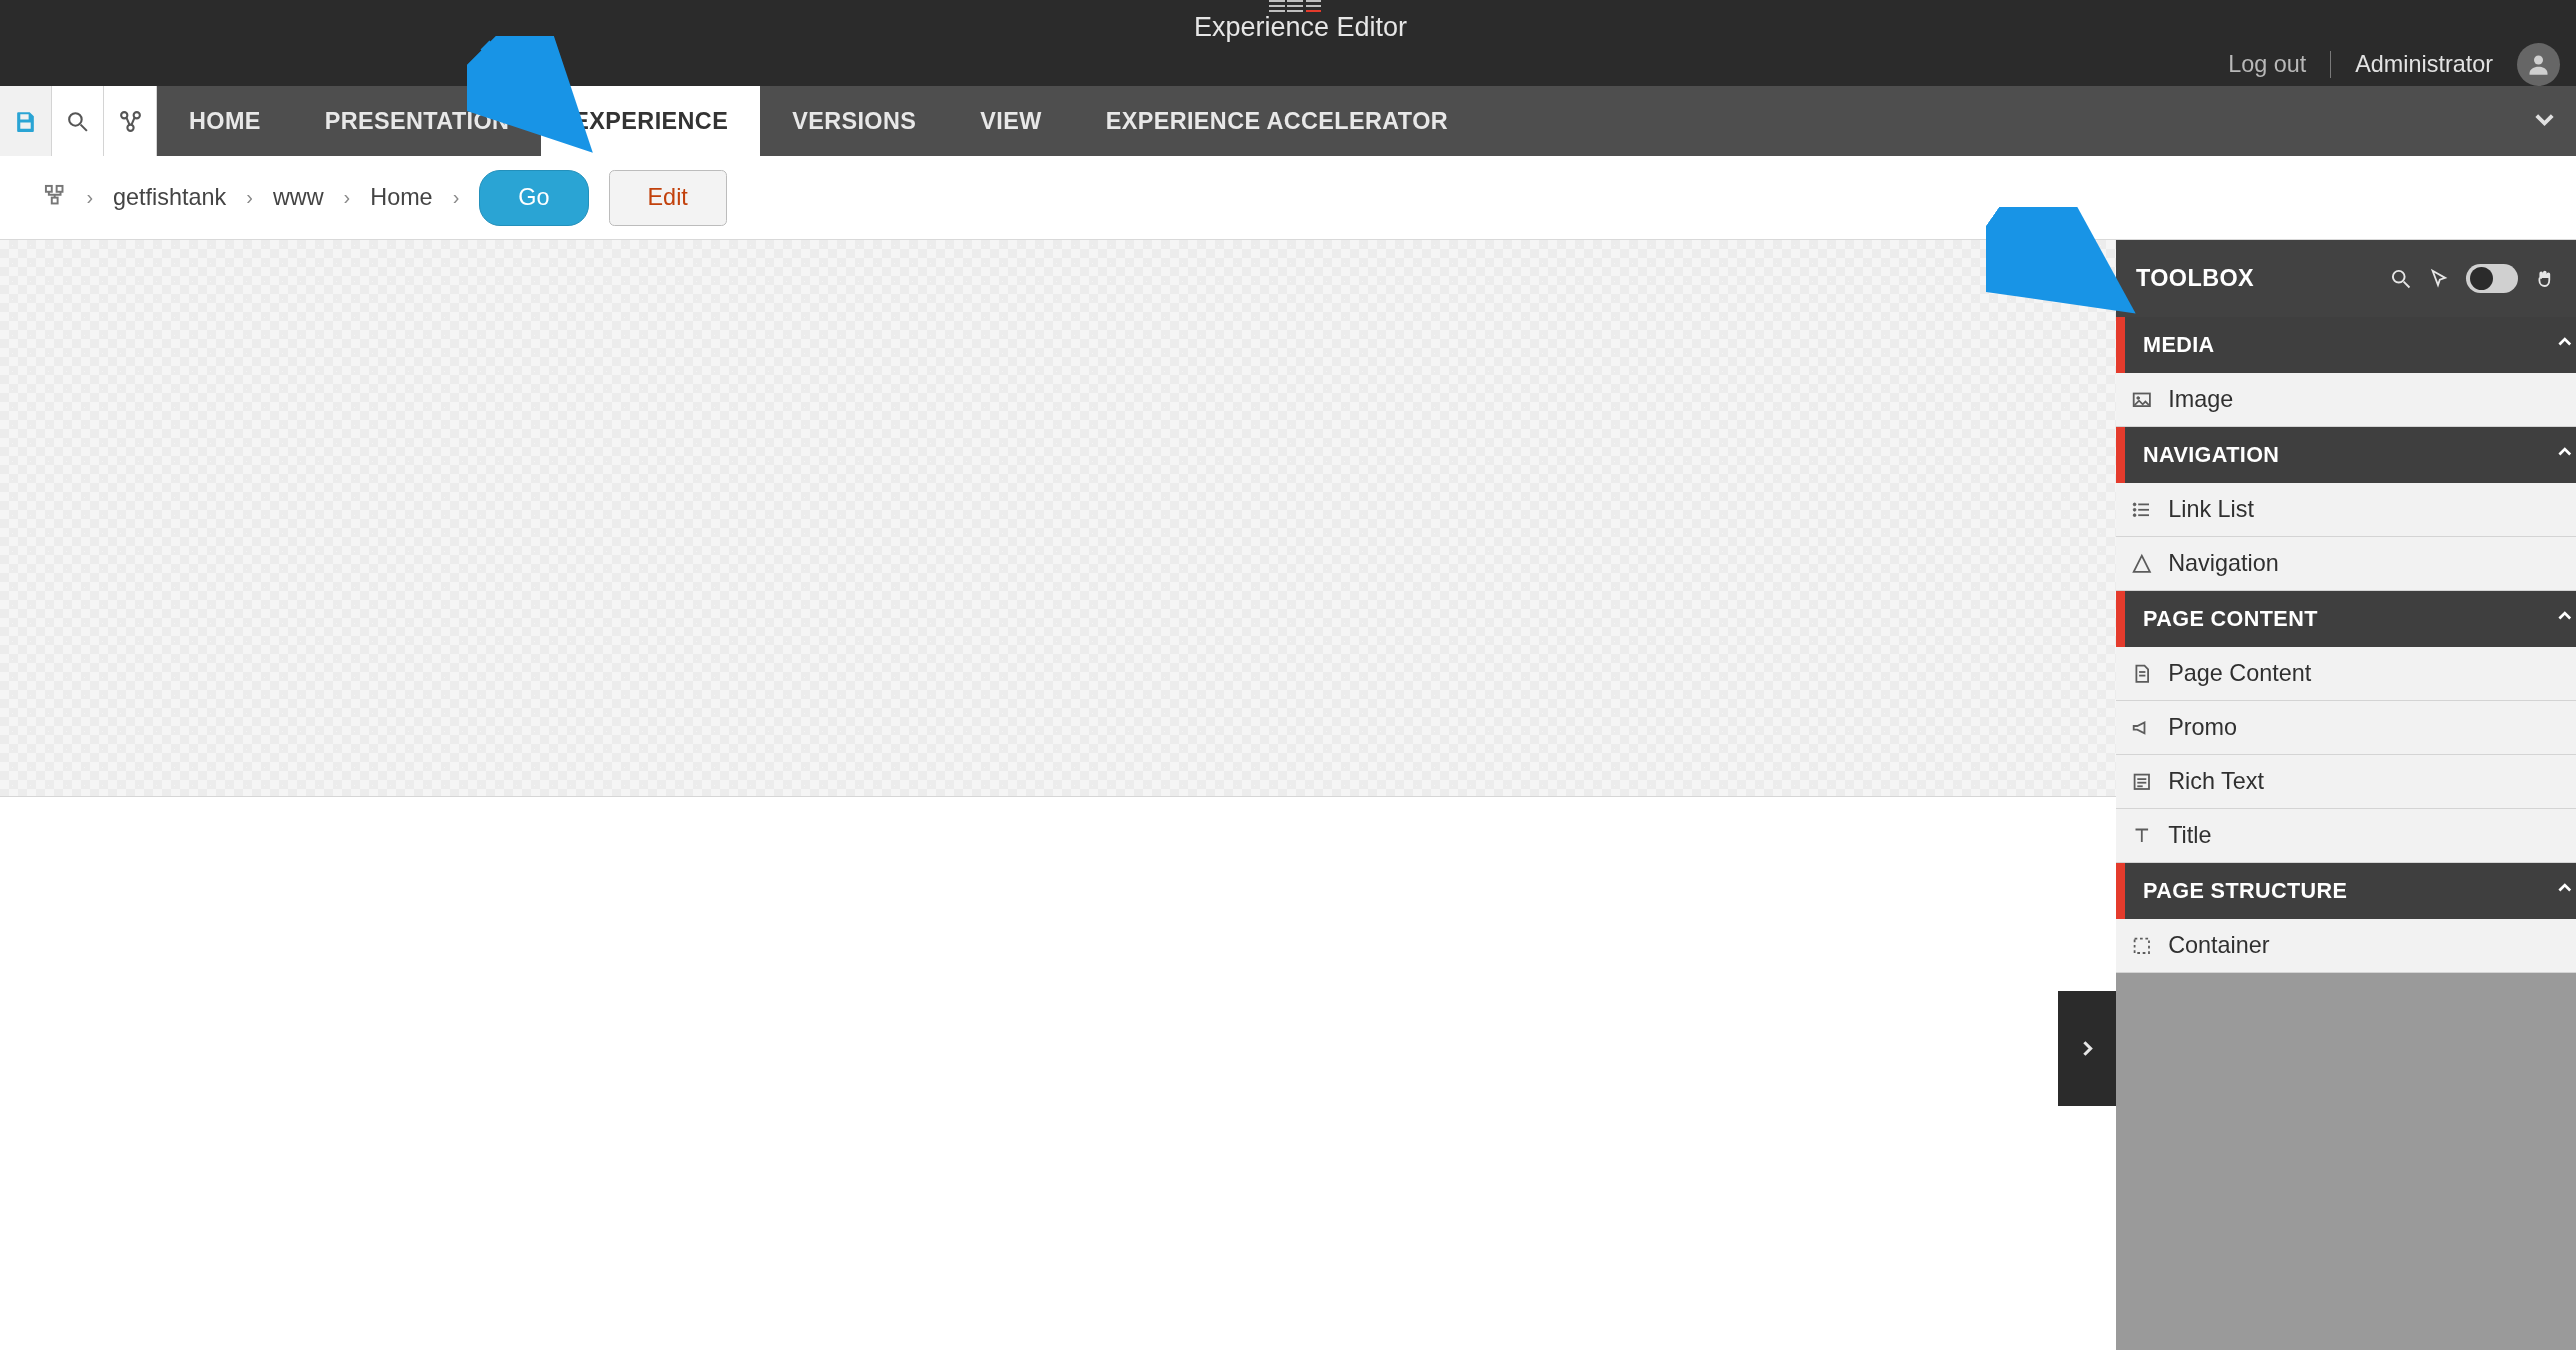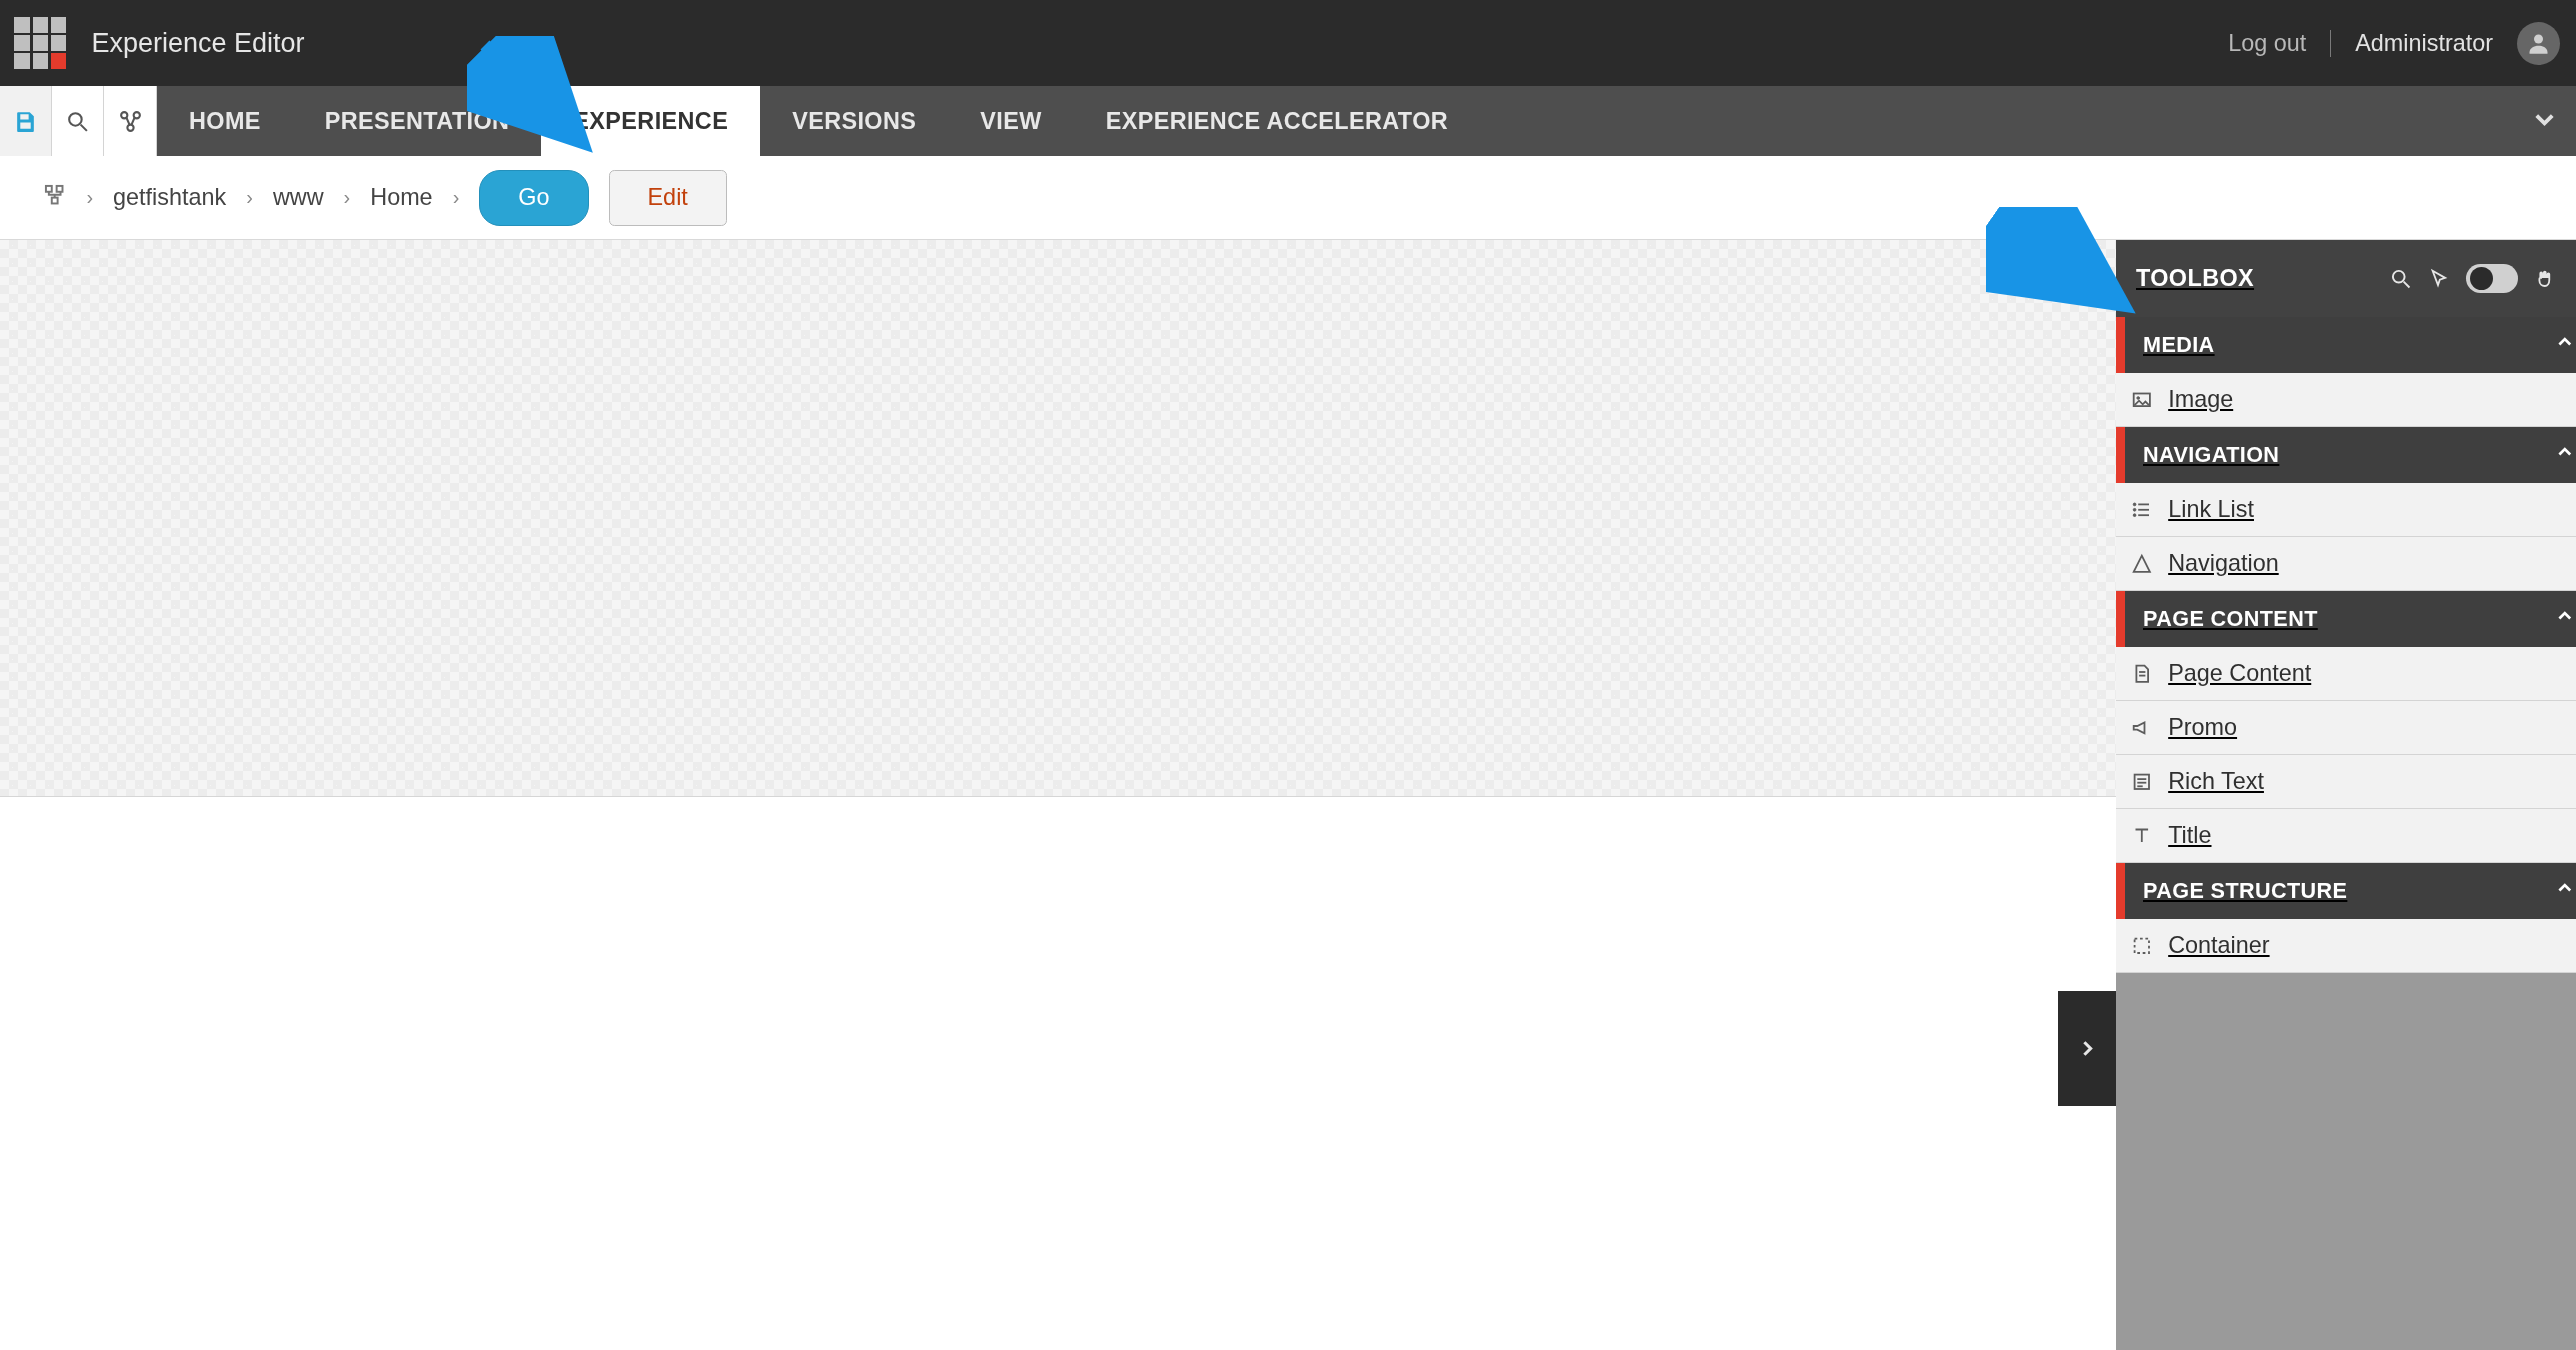--- a/index.html
+++ b/index.html
@@ -6,20 +6,21 @@
   html, body { width: 2576px; height: 1350px; font-family: "Segoe UI", Arial, sans-serif; background: #fff; overflow: hidden; }
 
   
   .topbar {
     height: 86px;
     background: #2b2b2b;
     display: flex;
     align-items: center;
     color: #dcdcdc;
     position: relative;
+    flex-direction: column;
   }
   .logo {
     width: 52px; height: 52px;
     margin-left: 14.4px;
     display: grid;
     grid-template-columns: repeat(3,1fr);
     grid-template-rows: repeat(3,1fr);
     gap: 2.7px;
   }
   .logo div { background: #bfbfbf; }
@@ -156,21 +157,20 @@
 
   
   .toolbox {
     position:absolute;
     top:0; right:0;
     width: 460px;
     bottom:0;
     background:#9a9a9a;
     display:flex;
     flex-direction:column;
-    text-decoration:underline;
   }
   .toolbox-header {
     height: 77px;
     background:#424242;
     color:#fff;
     display:flex;
     align-items:center;
     padding: 0 20px;
     gap: 16px;
   }

